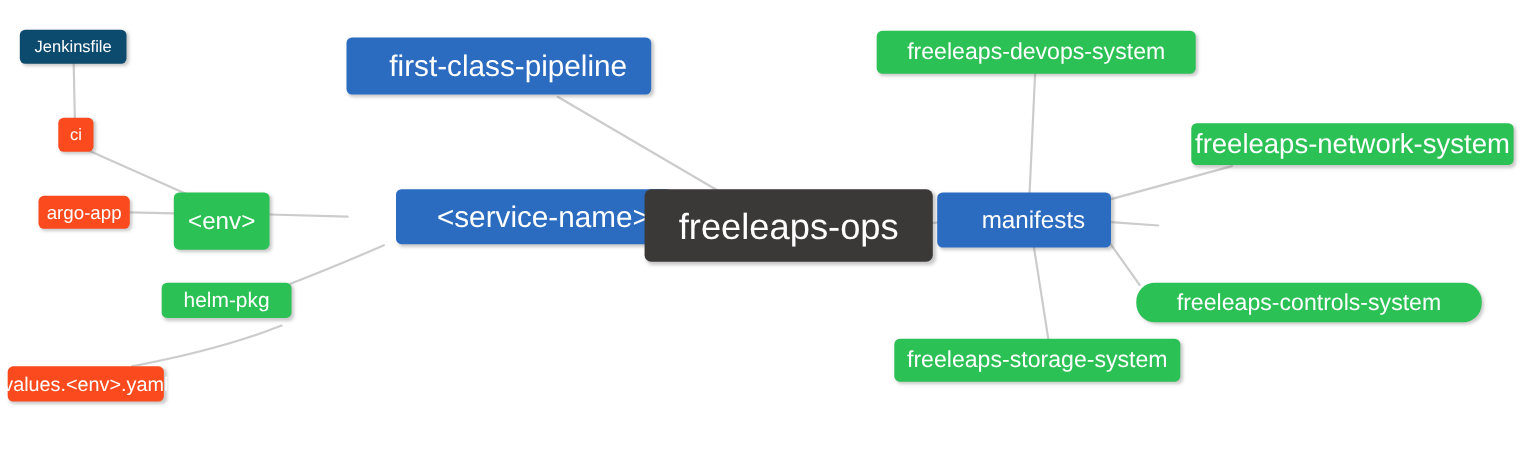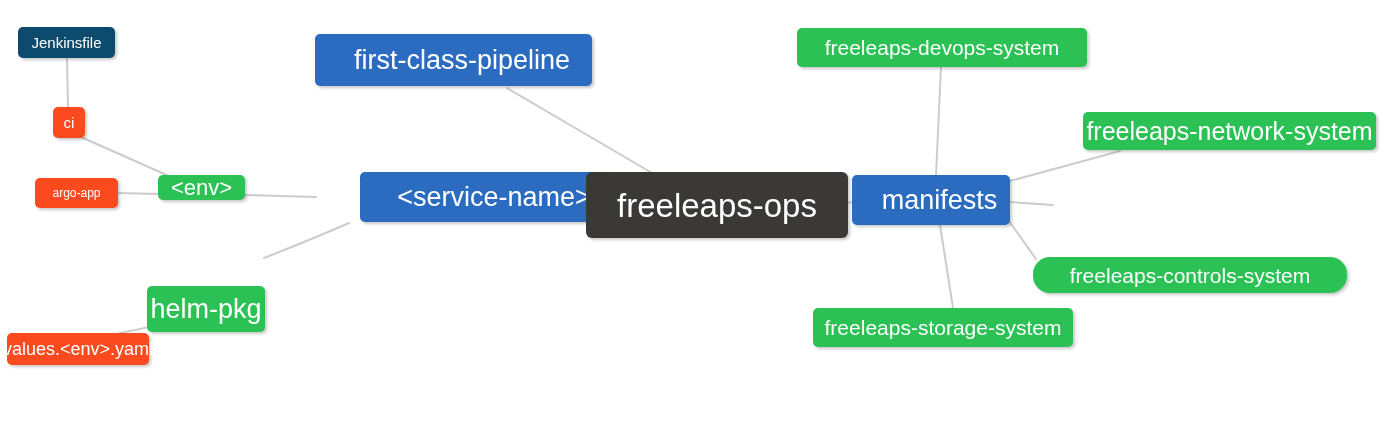--- a/index.html
+++ b/index.html
@@ -37,28 +37,28 @@
   }
   .lvl-root { background: #3B3838; border-radius: 6px; }
   .lvl-1 { background: #2B6CC0; padding-left: 17px; }
   .lvl-2 { background: #2BC155; }
   .lvl-3 { background: #FB4B1E; }
   .lvl-4 { background: #0c4a6e; }
 
   
   .n-jenkinsfile { left: 18px;  top: 27px;  width: 97px;  height: 31px; font-size: 15px; }
   .n-ci          { left: 53px;  top: 107px; width: 32px;  height: 31px; font-size: 15px; }
-  .n-argo        { left: 35px;  top: 178px; width: 83px;  height: 30px; font-size: 12px; }
-  .n-env         { left: 158px; top: 175px; width: 87px;  height: 25px; font-size: 22px; }
-  .n-helm        { left: 147px; top: 257px; width: 118px; height: 46px; font-size: 27px; margin-top: 29px; }
+  .n-argo        { left: 35px;  top: 178px; width: 83px;  height: 30px; font-size: 17px; }
+  .n-env         { left: 158px; top: 175px; width: 87px;  height: 52px; font-size: 22px; }
+  .n-helm        { left: 147px; top: 257px; width: 118px; height: 32px; font-size: 19px; }
   .n-values      { left: 7px;   top: 333px; width: 142px; height: 32px; font-size: 18px; }
   .n-pipeline    { left: 315px; top: 34px;  width: 277px; height: 52px; font-size: 27px; }
   .n-service     { left: 316px; top: 172px; width: 251px; height: 50px; font-size: 27px; margin-left: 44px; }
   .n-root        { left: 586px; top: 172px; width: 262px; height: 66px; font-size: 33px; }
-  .n-manifests   { left: 852px; top: 175px; width: 158px; height: 50px; font-size: 27px; }
+  .n-manifests   { left: 852px; top: 175px; width: 158px; height: 50px; font-size: 22px; }
   .n-devops      { left: 797px; top: 28px;  width: 290px; height: 39px; font-size: 21px; }
   .n-network     { left: 1055px;top: 112px; width: 293px; height: 38px; font-size: 25px; margin-left: 28px; }
   .n-monitoring  { left: 1053px;top: 188px; width: 320px; height: 37px; font-size: 21px; }
   .n-controls    { left: 1033px;top: 257px; width: 314px; height: 36px; font-size: 21px; border-radius: 17px; }
   .n-storage     { left: 813px; top: 308px; width: 260px; height: 39px; font-size: 21px; }
 </style>
 </head>
 <body>
 
 <div class="canvas">

